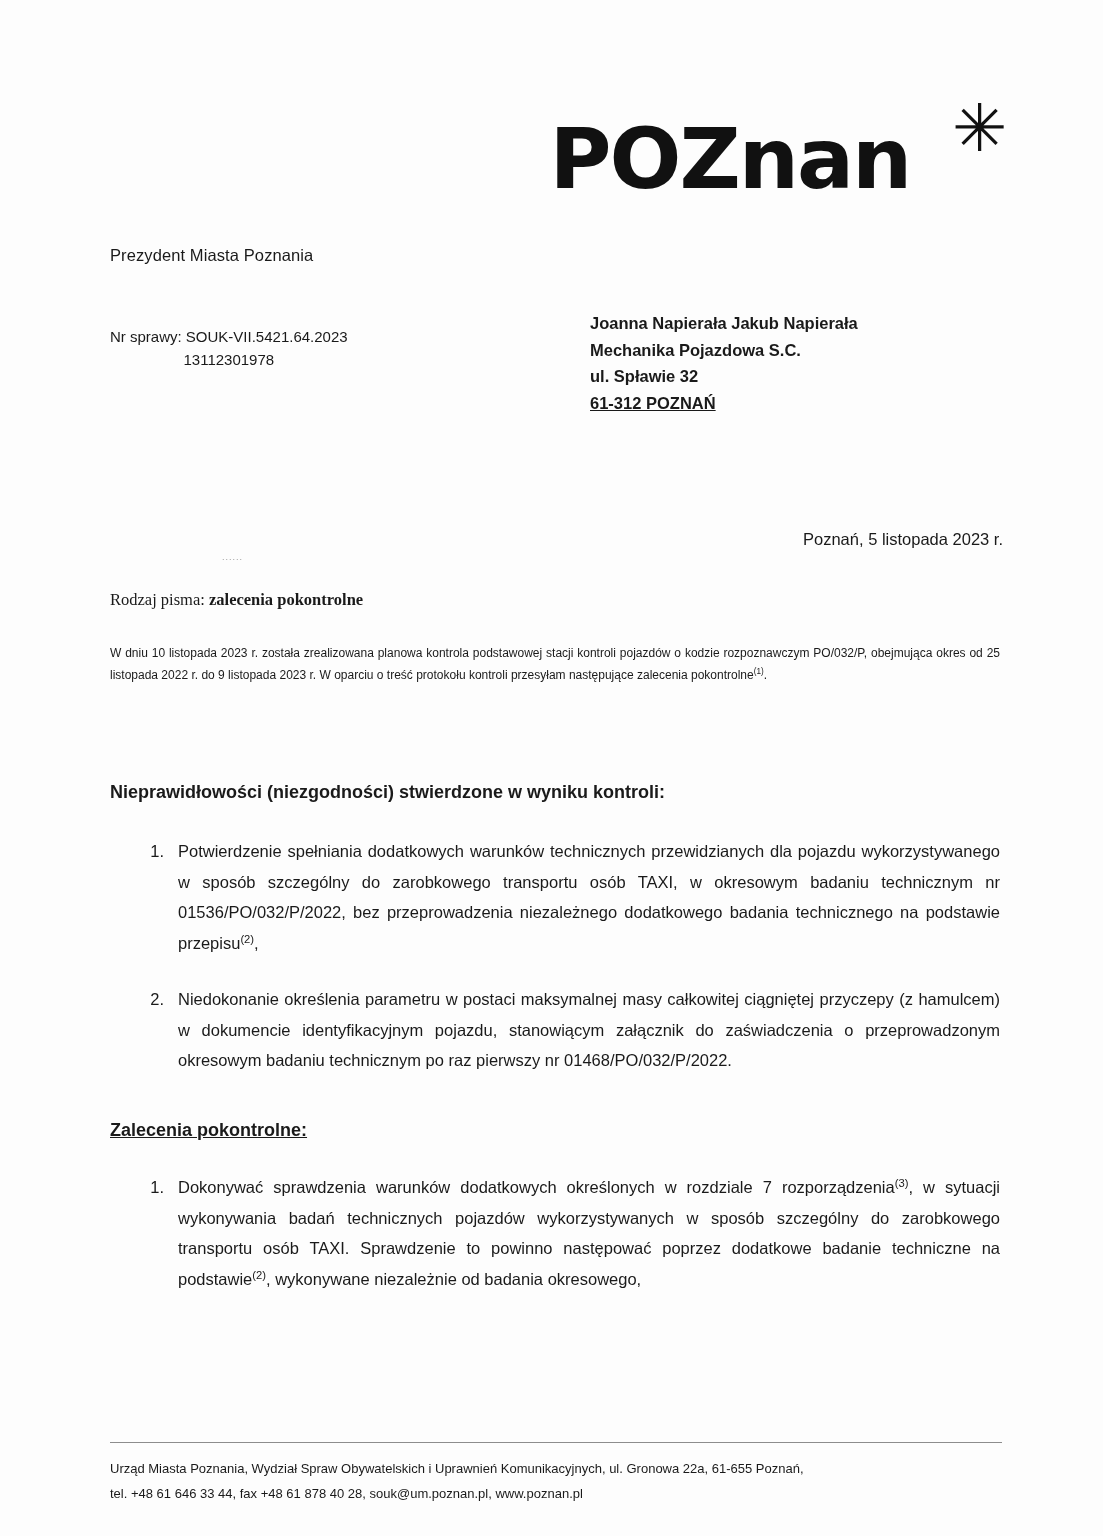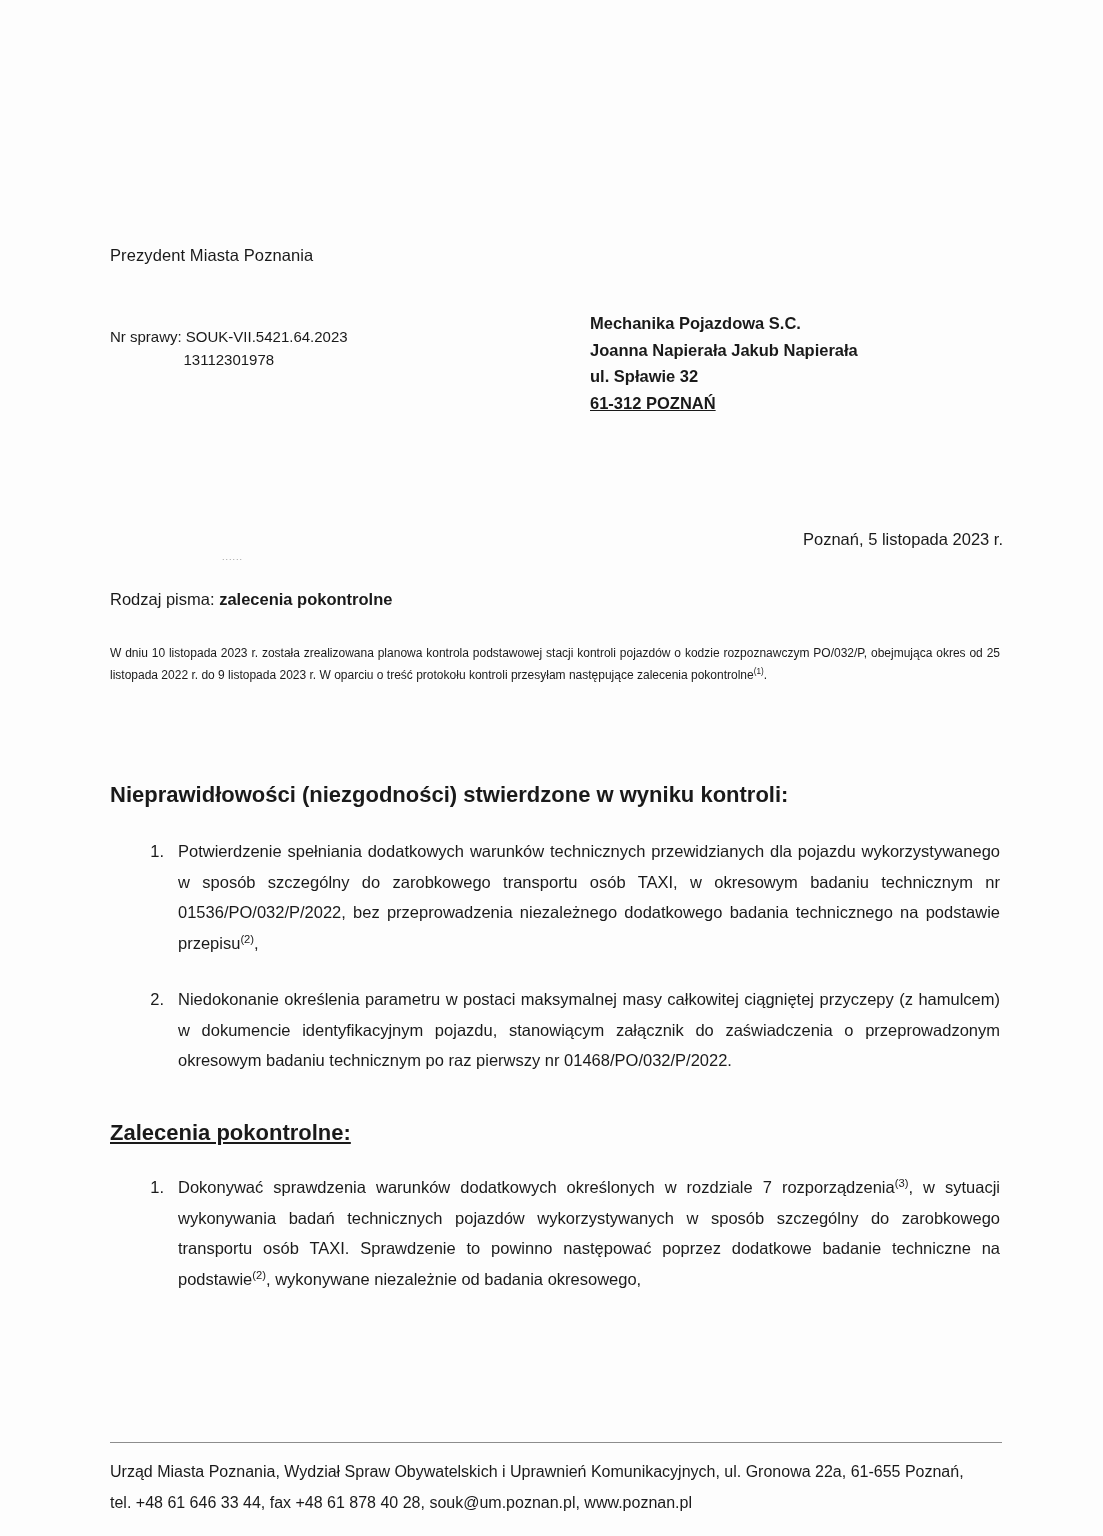--- a/index.html
+++ b/index.html
@@ -96,37 +96,38 @@
     color: #9b9b9b;
     letter-spacing: 1px;
   }
 
   
   .doc-type {
     position: absolute;
     left: 110px;
     top: 590px;
     font-size: 16.5px;
+    font-family: Liberation Serif, serif;
   }
   .doc-type b { font-weight: bold; }
 
   .para {
     position: absolute;
     left: 110px;
     top: 642px;
     width: 890px;
     font-size: 12px;
     line-height: 1.85;
     text-align: justify;
   }
 
   .section-title {
     position: absolute;
     left: 110px;
-    font-size: 22px;
+    font-size: 18px;
     font-weight: bold;
   }
   .title-irregularities { top: 782px; }
   .title-recommendations { top: 1120px; text-decoration: underline; }
 
   .list {
     position: absolute;
     left: 110px;
     width: 890px;
     margin: 0;
@@ -163,41 +164,45 @@
     left: 110px;
     top: 1442px;
     width: 892px;
     border-top: 1px solid #8d8d8d;
   }
   .footer {
     position: absolute;
     left: 110px;
     top: 1456px;
     width: 900px;
-    font-size: 16px;
+    font-size: 13px;
     line-height: 1.95;
     color: #1a1a1a;
   }
 </style>
 </head>
 <body>
 
 <div class="page">
 
+  <div class="logo-wrap">
+    <div class="logo-text">POZnan</div>
+    <div class="logo-star">✳</div>
+  </div>
 
   <div class="sender">Prezydent Miasta Poznania</div>
 
   <div class="case-block">
     <div>Nr sprawy: SOUK-VII.5421.64.2023</div>
     <div>13112301978</div>
   </div>
 
   <div class="addressee">
+    <div>Joanna Napierała  Jakub Napierała</div>
     <div>Mechanika Pojazdowa S.C.</div>
-    <div>Joanna Napierała  Jakub Napierała</div>
     <div>ul. Spławie 32</div>
     <div class="underlined">61-312 POZNAŃ</div>
   </div>
 
   <div class="place-date">Poznań, 5 listopada 2023 r.</div>
   <div class="smudge">......</div>
 
   <div class="doc-type">
     <span>Rodzaj pisma:</span>
     <b>zalecenia pokontrolne</b>

